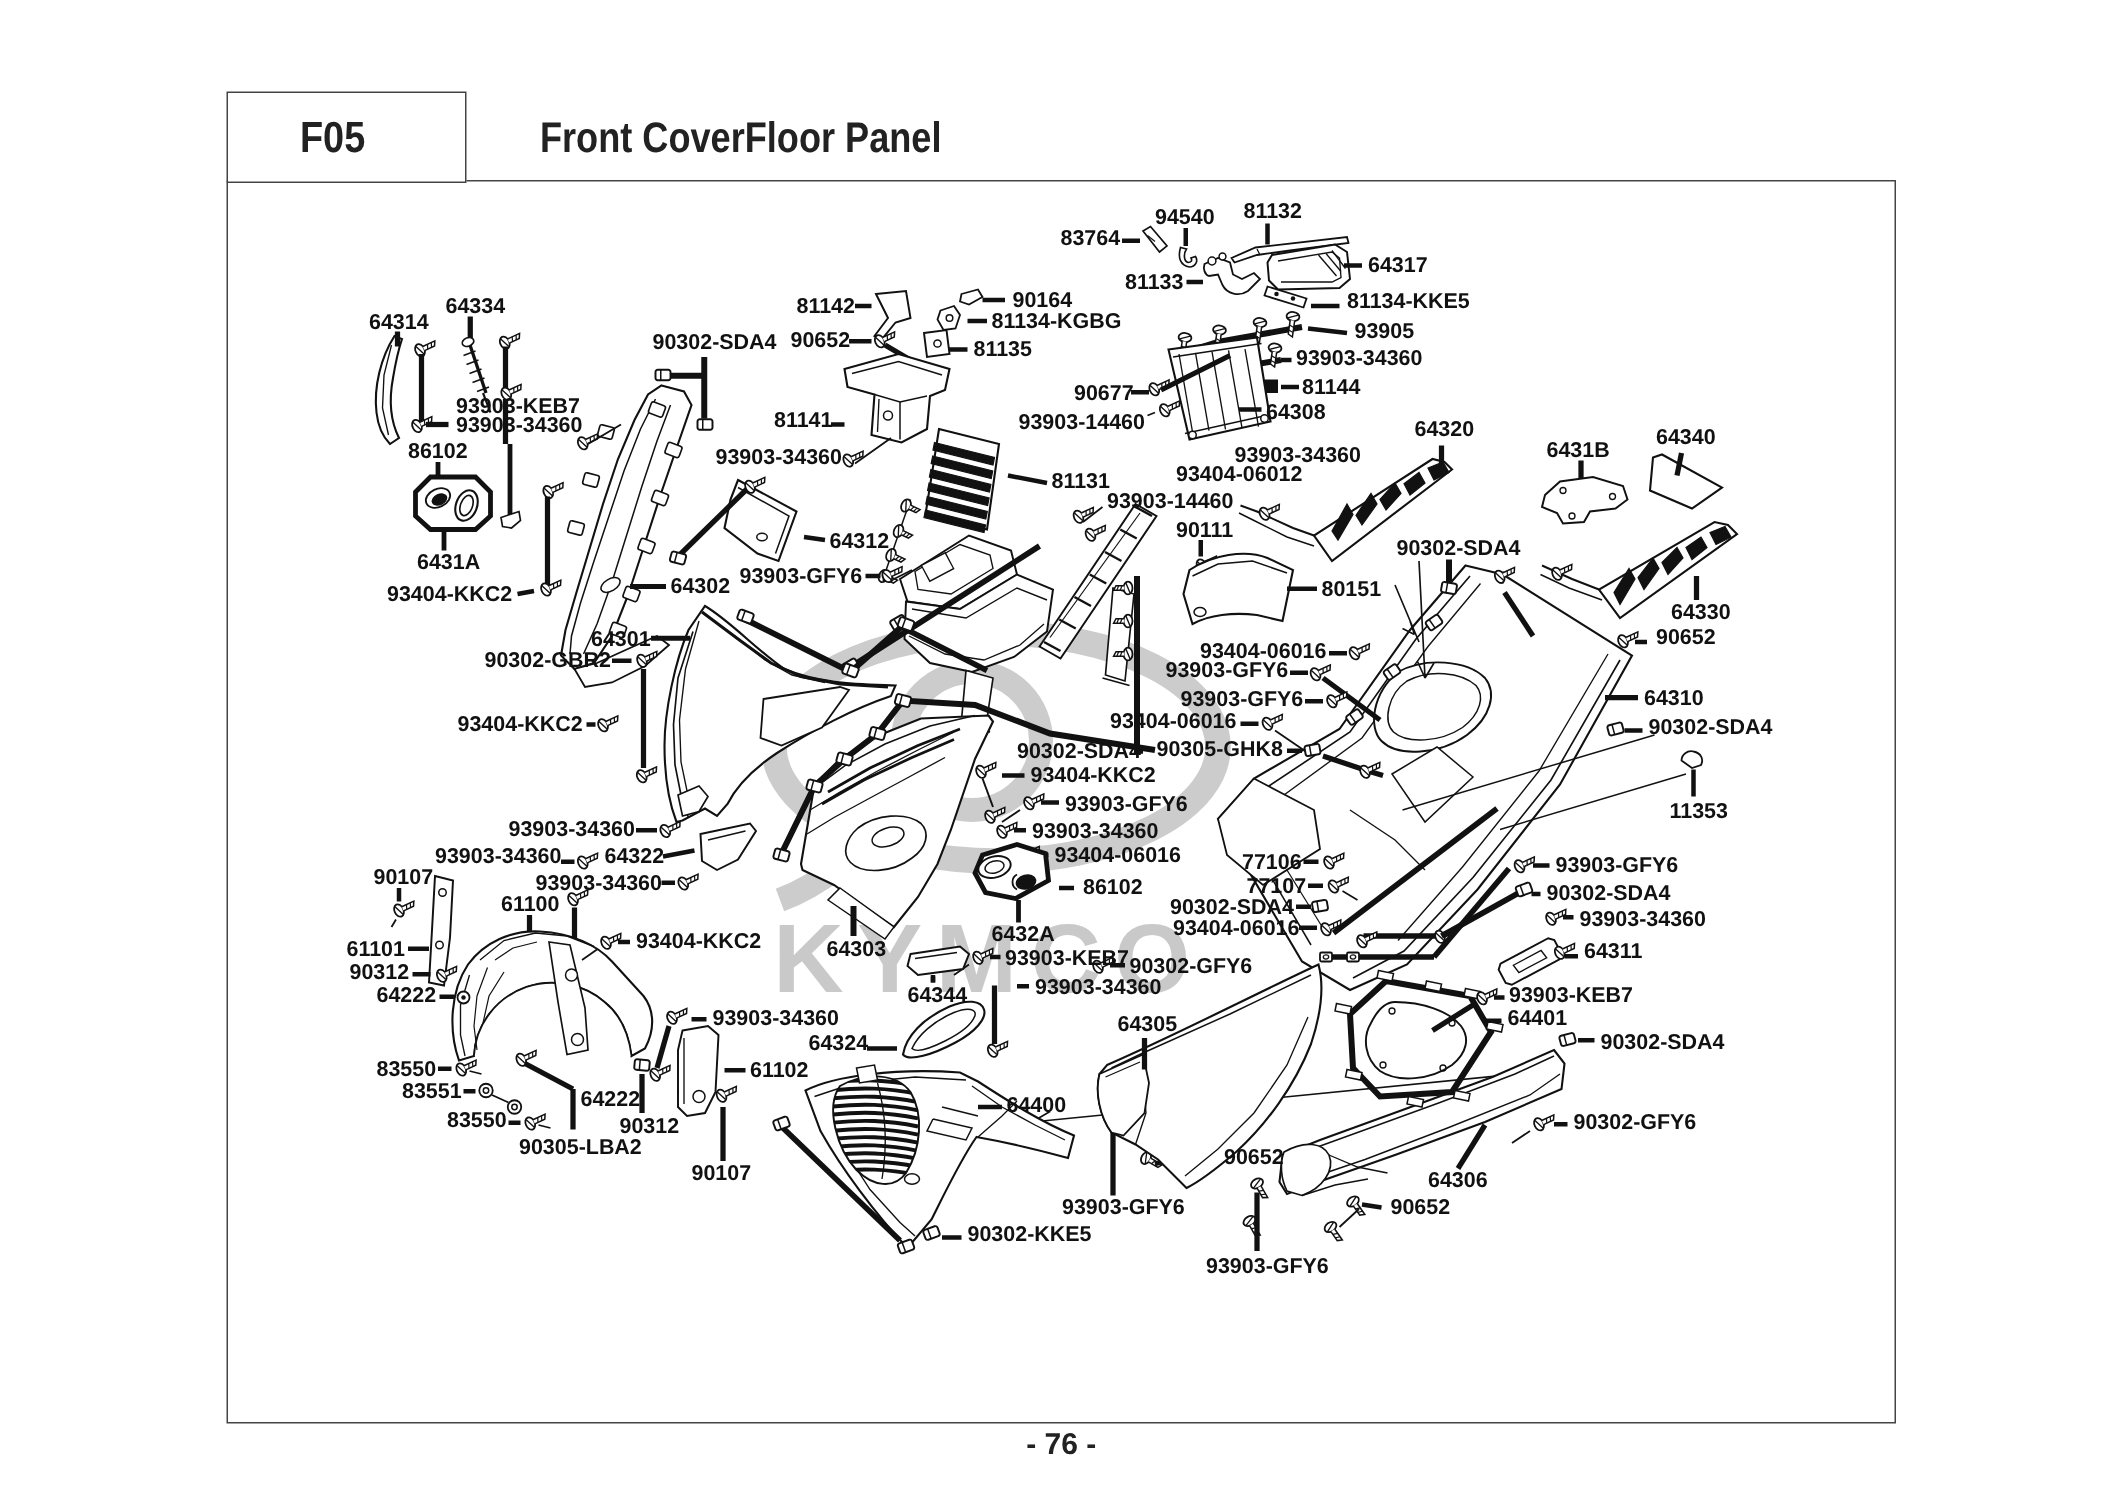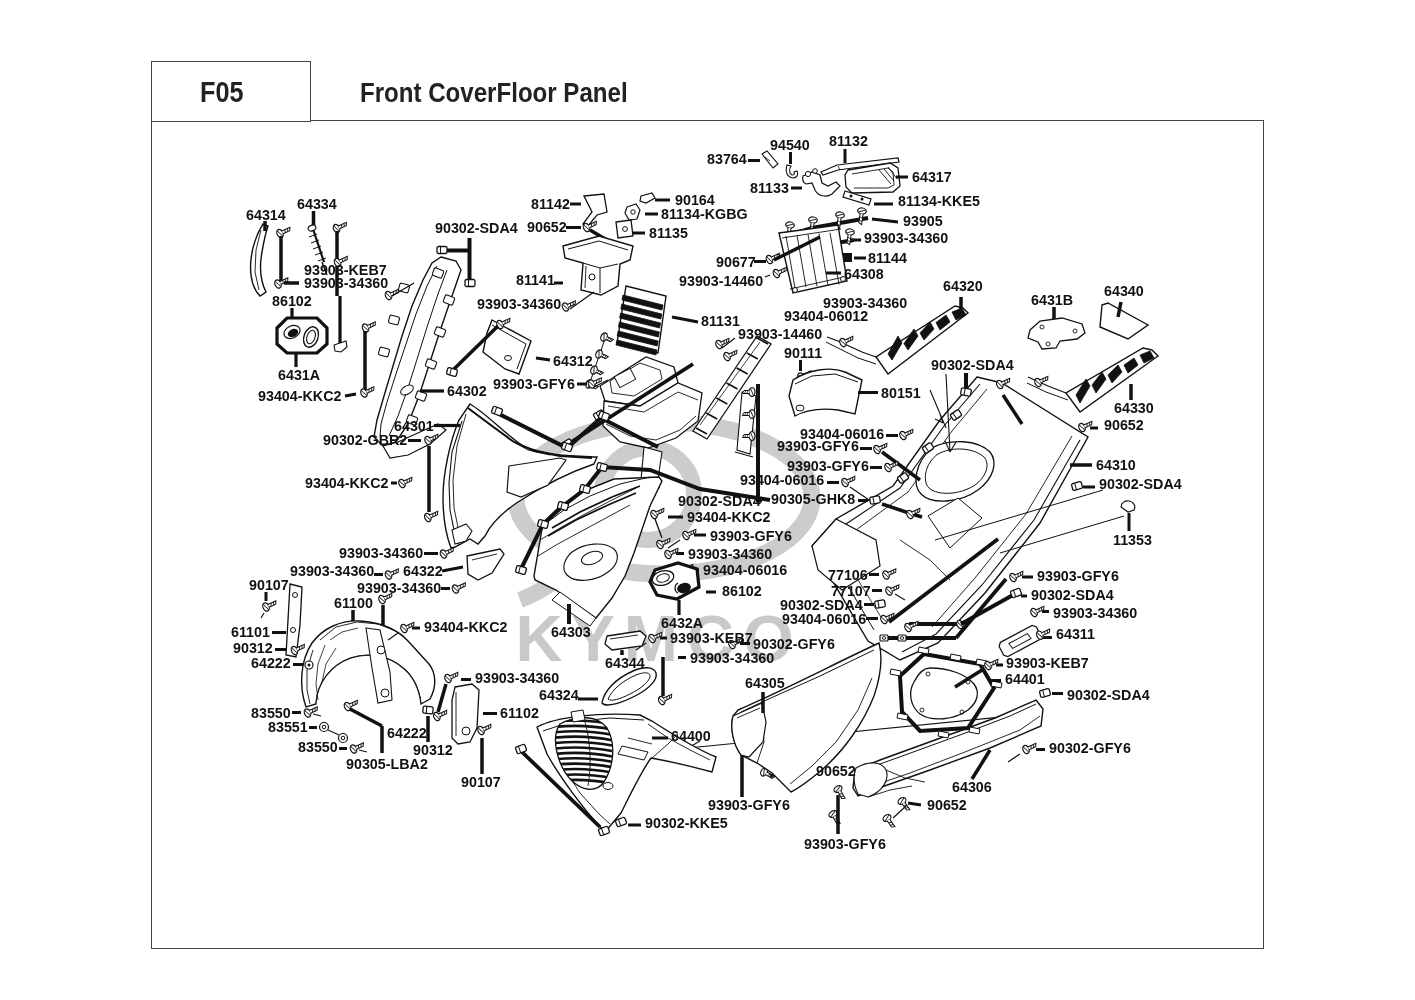--- a/index.html
+++ b/index.html
@@ -1444,12 +1444,13 @@
 <div style="position:absolute;left:0;top:0;width:1415px;height:1000px;pointer-events:none">
 
 <div style="position:absolute;left:151px;top:120px;width:1111px;height:827px;border:1.6px solid #444"></div>
 
 <div style="position:absolute;left:151px;top:61px;width:158px;height:59px;border:1.6px solid #444;background:#fff"></div>
 
 <div style="position:absolute;left:200px;top:76px;font-size:29px;font-weight:bold;color:#222;transform:scaleX(0.87);transform-origin:left top">F05</div>
 
 <div style="position:absolute;left:360px;top:76px;font-size:28.5px;font-weight:bold;color:#222;transform:scaleX(0.845);transform-origin:left top">Front CoverFloor Panel</div>
 
+<div style="position:absolute;left:0;top:952px;width:1415px;text-align:center;font-size:20px;font-weight:bold;color:#222">- 76 -</div>
 </div>
 </body></html>

